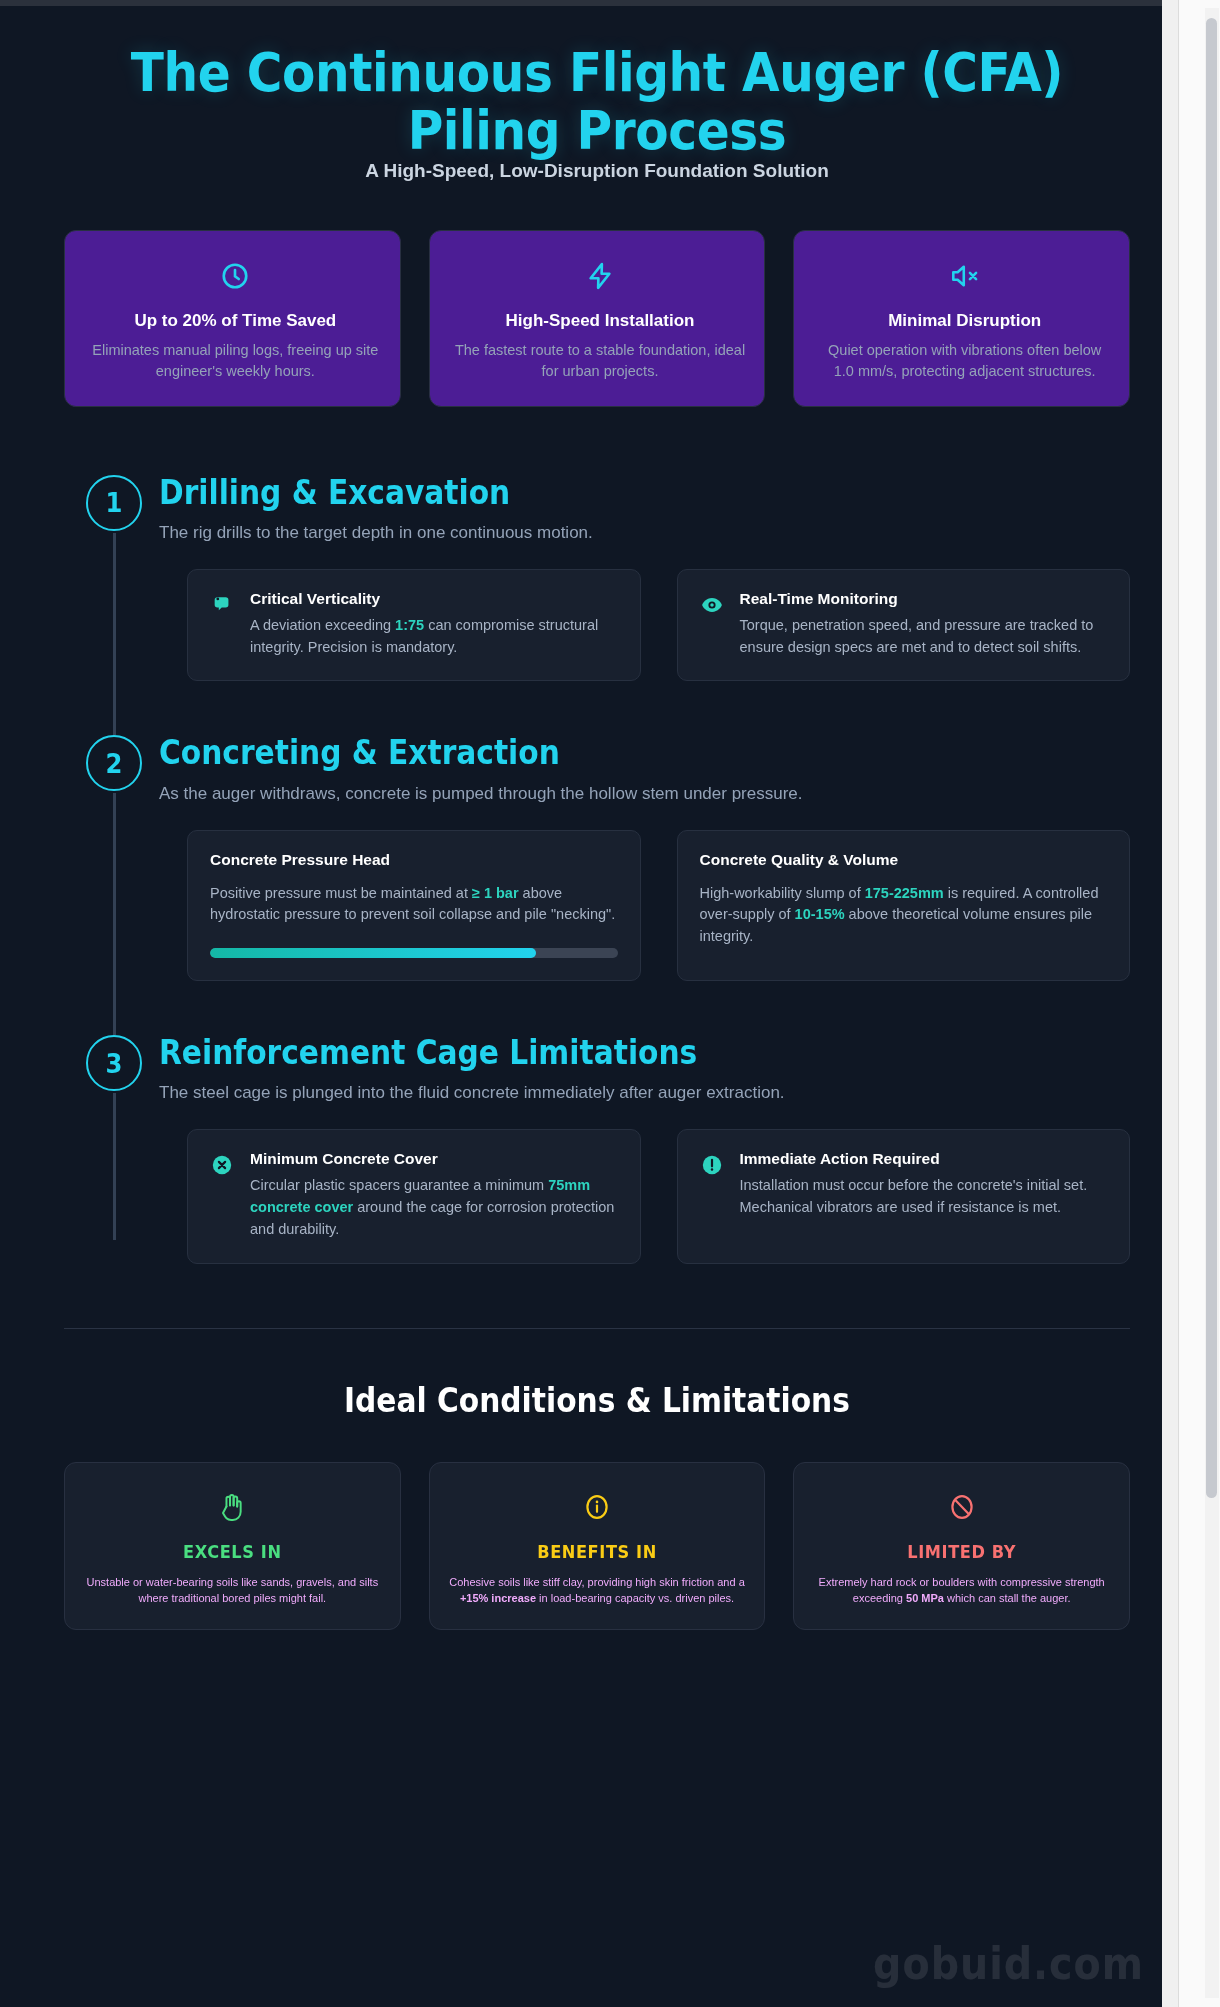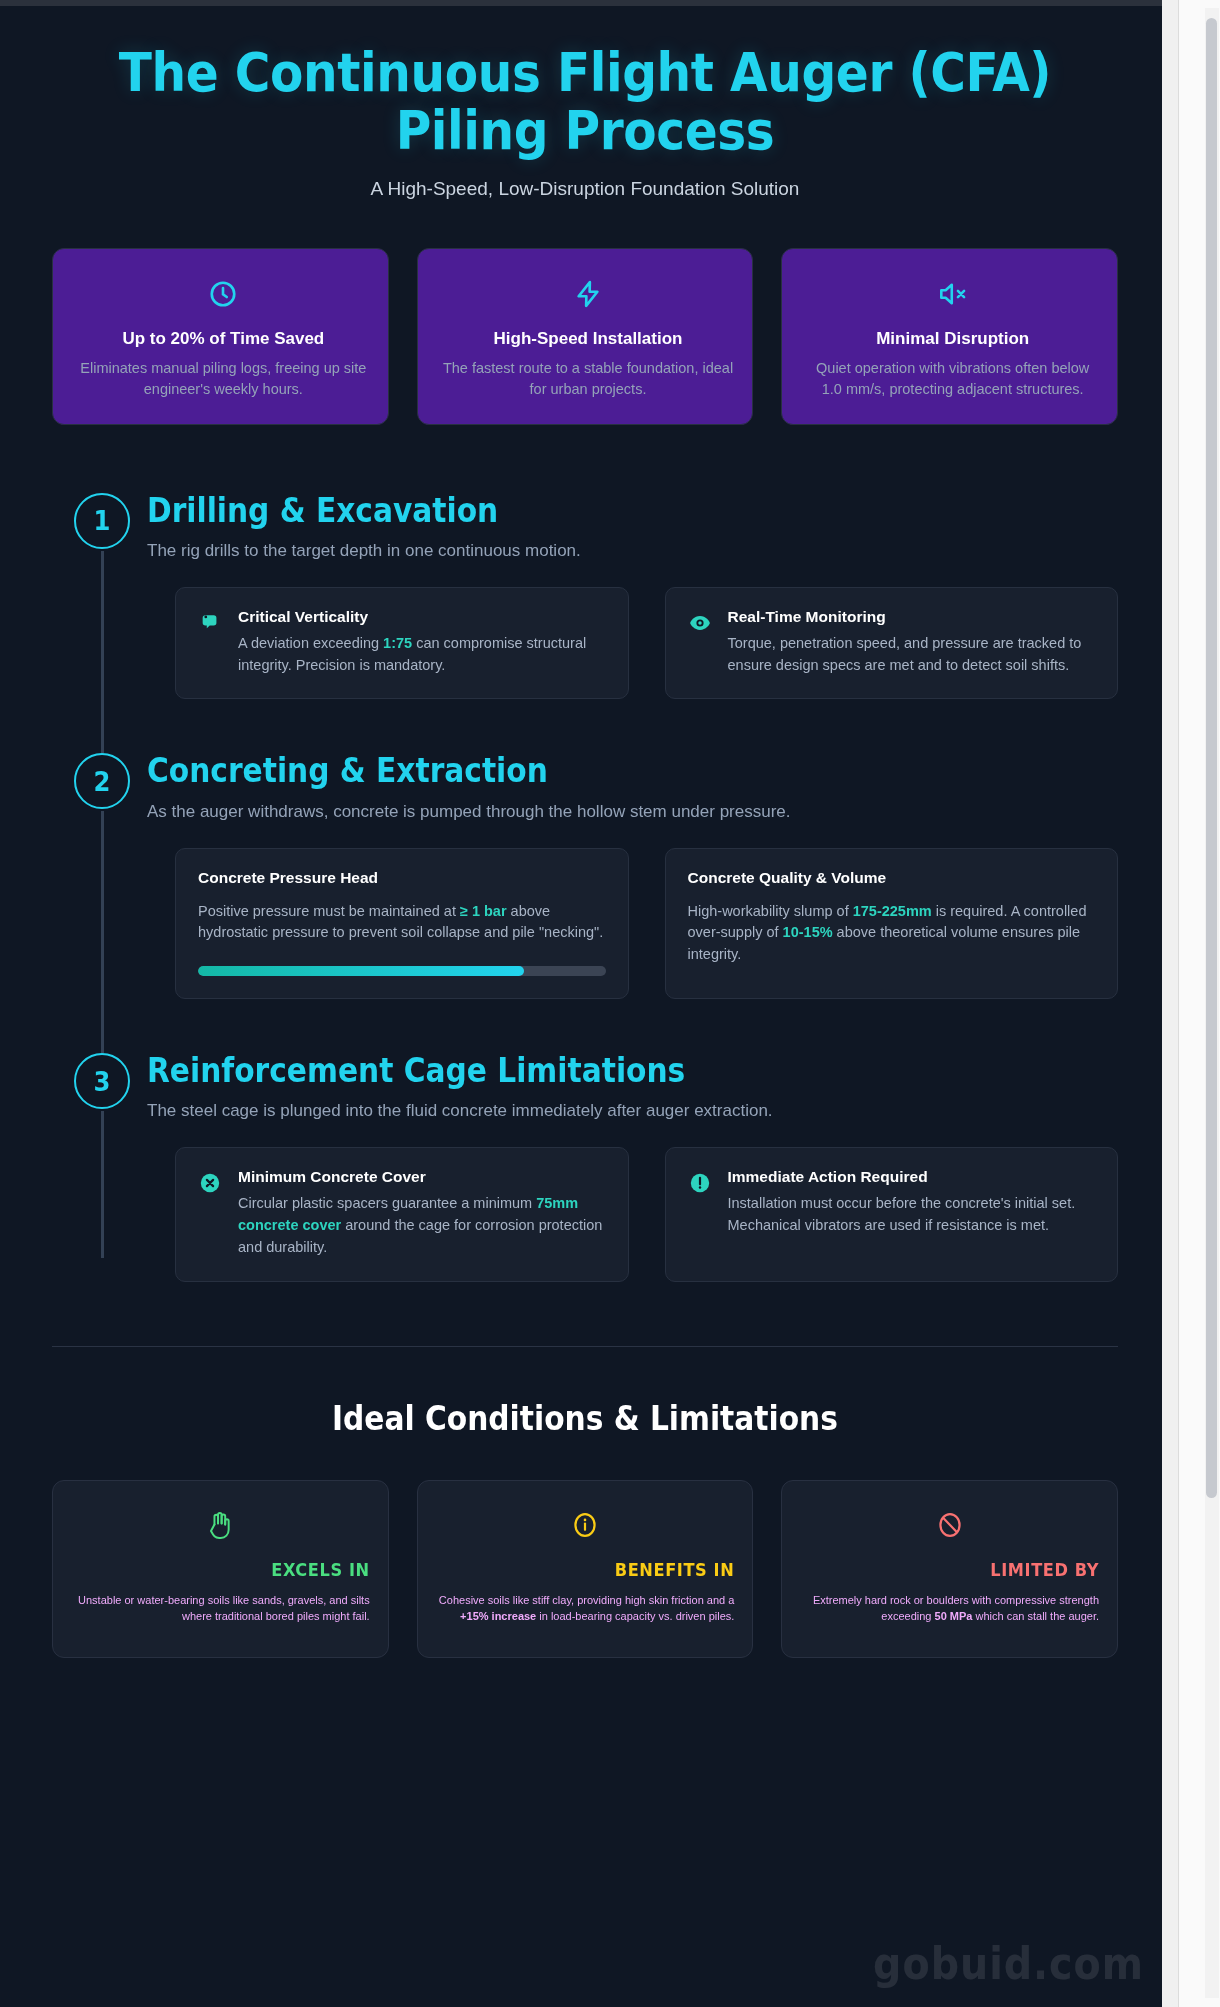--- a/index.html
+++ b/index.html
@@ -44,41 +44,40 @@
   }
   .scrollbar-thumb {
     position: absolute; top: 10px; right: 2px;
     width: 11px; height: 1480px;
     border-radius: 6px;
     background: #c6c9cf;
   }
 
   .content {
     position: absolute;
-    top: 6px; left: 4px;
+    top: 6px; left: 16px;
     width: 1162px;
     padding: 0;
   }
 
   
   .hero { padding: 38px 60px 0 60px; text-align: center; }
   .hero h1 {
     font-family: "Liberation Sans Narrow", "DejaVu Sans Condensed", "Liberation Sans", sans-serif;
     font-size: 54px;
     line-height: 1.07;
     font-weight: 700;
     letter-spacing: -0.4px;
     color: #22d3ee;
     text-shadow: 0 0 18px rgba(34,211,238,0.18);
   }
   .hero .subtitle {
-    margin-top: 18px;
     font-size: 19px;
     color: #cbd5e1;
-    font-weight: 400;
+    font-weight: 700;
   }
 
   
   .stat-row {
     display: flex;
     gap: 28px;
     padding: 48px 48px 0 48px;
   }
   .stat-card {
     flex: 1;
@@ -212,22 +211,22 @@
   .cond-row {
     display: flex;
     gap: 28px;
     padding: 42px 48px 0 48px;
   }
   .cond-card {
     flex: 1;
     background: #18202e;
     border: 1px solid #283041;
     border-radius: 12px;
-    padding: 26px 18px 32px 18px;
-    text-align: right;
+    padding: 26px 18px 22px 18px;
+    text-align: center;
   }
   .cond-icon { height: 36px; display: flex; align-items: center; justify-content: center; }
   .cond-label {
     margin-top: 16px;
     font-family: "Liberation Sans Narrow", "DejaVu Sans Condensed", "Liberation Sans", sans-serif;
     font-size: 18px;
     font-weight: 700;
     letter-spacing: 0.6px;
   }
   .cond-desc {

